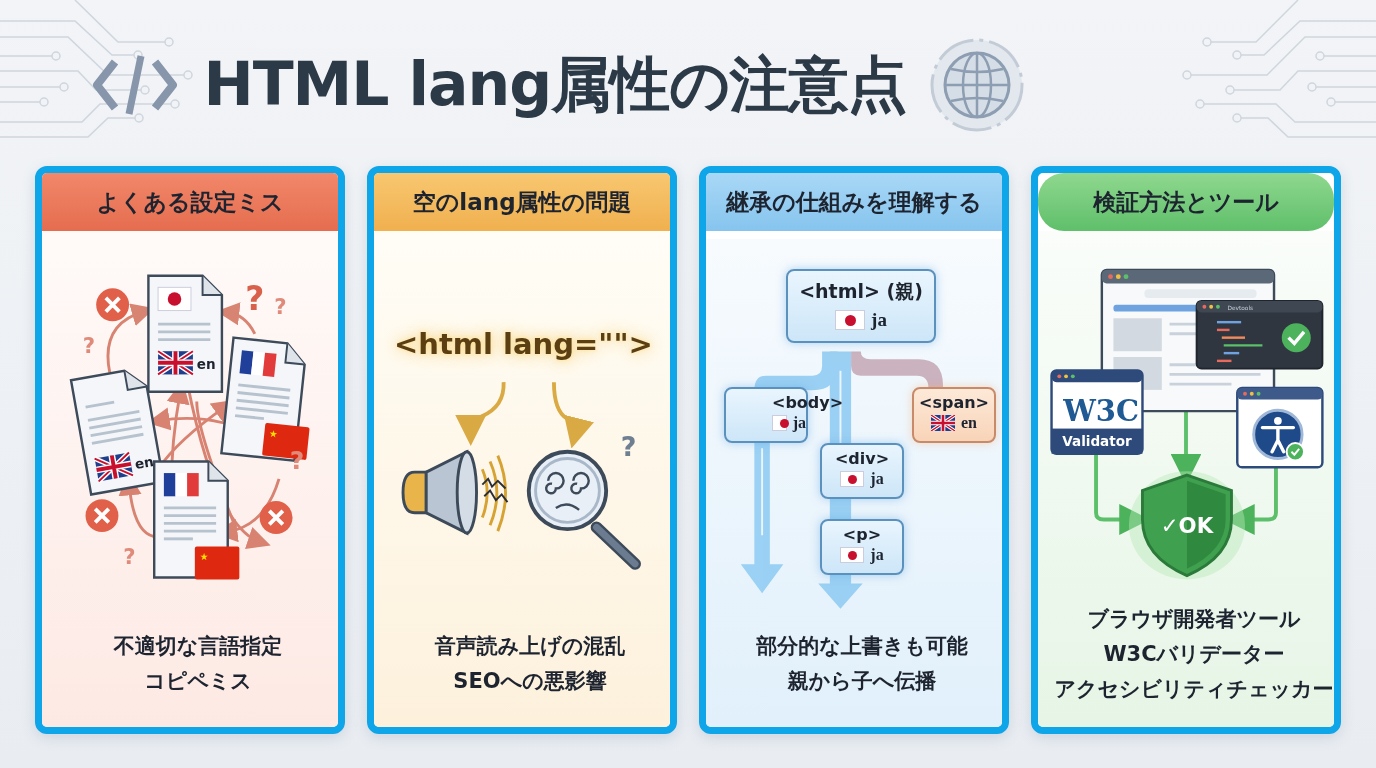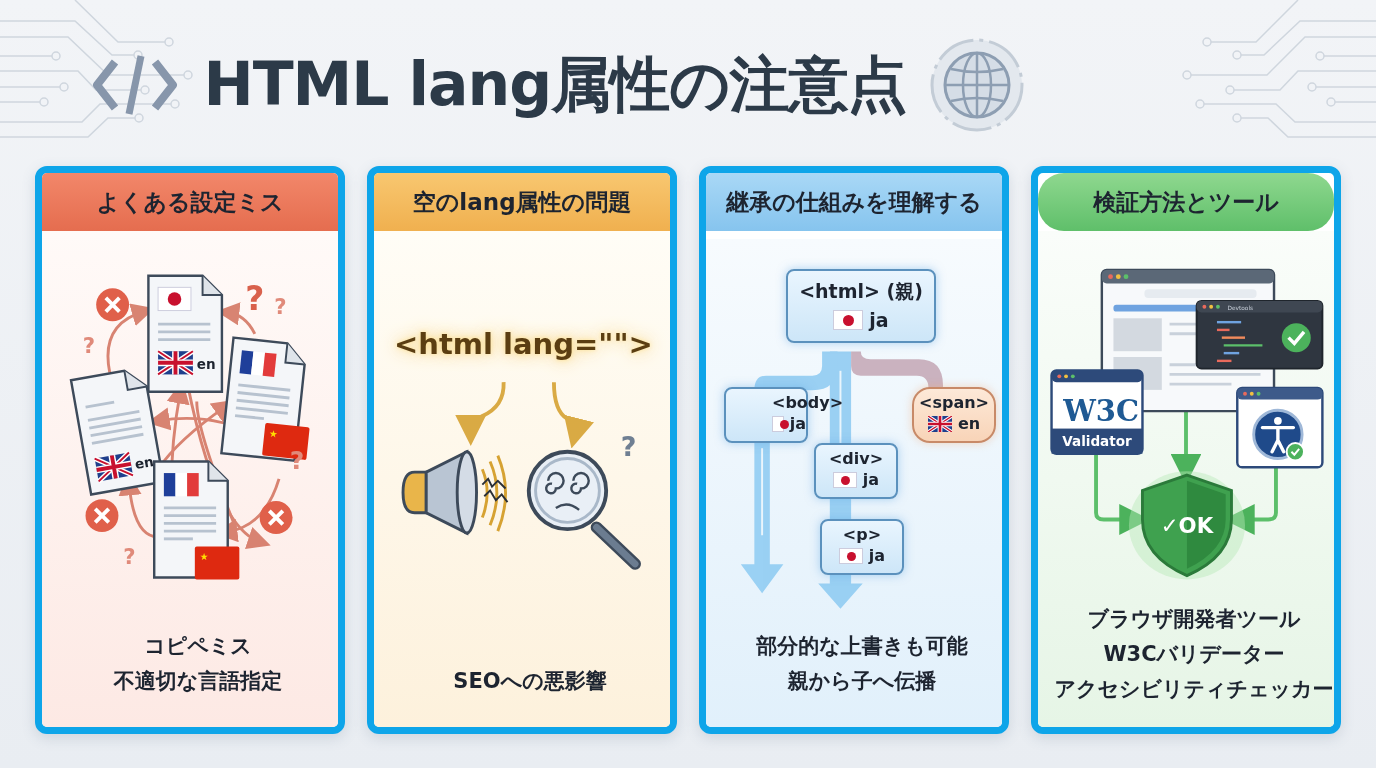--- a/index.html
+++ b/index.html
@@ -60,21 +60,21 @@
     color: #5b3e12; text-shadow: 0 0 16px rgba(245,200,90,0.9), 0 0 4px rgba(255,230,150,0.8);
     white-space: nowrap;
   }
   .node {
     position: absolute; background: linear-gradient(180deg,#e9f5fe,#cde6f8);
     border: 2px solid #5b91bd; border-radius: 8px; text-align: center;
     font-weight: bold; color: #1d2430; box-shadow: 0 0 10px rgba(100,170,230,0.5);
   }
   .node.orange { background: linear-gradient(180deg,#fde9d8,#f8d4b8); border-color: #c88a68; box-shadow: 0 0 10px rgba(240,170,120,0.45); }
   .node .tag { display: block; font-size: 16px; margin-top: 4px; }
-  .node .lang { display: flex; align-items: center; justify-content: center; gap: 6px; font-size: 16px; margin-top: 2px; }
+  .node .lang { display: flex; align-items: center; justify-content: center; gap: 6px; font-size: 16px; margin-top: 2px; font-family: Liberation Serif, serif; }
   .node.big .tag { font-size: 19px; margin-top: 8px; }
   .node.big .lang { font-size: 19px; margin-top: 4px; }
   .flag-jp { display: inline-block; width: 24px; height: 16px; background: #fff; border: 1px solid #ccd; position: relative; }
   .flag-jp::after { content: ""; position: absolute; left: 7px; top: 3px; width: 9px; height: 9px; border-radius: 50%; background: #c8102e; }
   .node.big .flag-jp { width: 30px; height: 20px; }
   .node.big .flag-jp::after { left: 9px; top: 4px; width: 11px; height: 11px; }
 </style>
 </head>
 <body>
 
@@ -245,22 +245,22 @@
         </g>
         <g font-weight="bold" fill="#e08a7a">
           <text x="210" y="75" font-size="34" fill="#d9614c">?</text>
           <text x="240" y="80" font-size="22">?</text>
           <text x="42" y="120" font-size="22">?</text>
           <text x="256" y="240" font-size="26">?</text>
           <text x="84" y="338" font-size="22">?</text>
         </g>
       </svg>
       <div class="card-text">
+        <div>不適切な言語指定</div>
         <div>コピペミス</div>
-        <div>不適切な言語指定</div>
       </div>
     </div>
   </div>
 
   <div class="card c2">
     <div class="card-header">空のlang属性の問題</div>
     <div class="card-body">
       <div class="abs code-glow" style="left:20px;top:96px;">&lt;html lang=""&gt;</div>
       <svg class="card-illus" viewBox="0 0 306 370">
         <defs>
@@ -290,20 +290,21 @@
           <circle cx="200" cy="262" r="33" fill="none" stroke="#a9b8c9" stroke-width="3"></circle>
           <g fill="none" stroke="#3d4a5a" stroke-width="2.5">
             <path d="M188 252 m-8 0 a8 8 0 1 1 8 8 a5 5 0 1 1 -4 -5"></path>
             <path d="M214 252 m-8 0 a8 8 0 1 1 8 8 a5 5 0 1 1 -4 -5"></path>
             <path d="M188 280 Q200 272 212 282"></path>
           </g>
           <text x="255" y="226" font-size="28" font-weight="bold" fill="#6f7f92">?</text>
         </g>
       </svg>
       <div class="card-text">
+        <div>音声読み上げの混乱</div>
         <div>SEOへの悪影響</div>
       </div>
     </div>
   </div>
 
   <div class="card c3">
     <div class="card-header">継承の仕組みを理解する</div>
     <div class="card-body">
       <svg class="card-illus" viewBox="0 0 306 370">
         <g fill="#8ccaf2" opacity="0.85">
@@ -323,35 +324,35 @@
             <span>ja</span>
           </span>
       </div>
       <div class="node" style="left:18px;top:148px;width:84px;height:56px;padding-left:46px;">
         <span class="tag">&lt;body&gt;</span>
         <span class="lang">
             <span class="flag-jp"></span>
             <span>ja</span>
           </span>
       </div>
-      <div class="node" style="left:108px;top:204px;width:84px;height:56px;">
+      <div class="node" style="left:114px;top:204px;width:84px;height:56px;">
         <span class="tag">&lt;div&gt;</span>
         <span class="lang">
             <span class="flag-jp"></span>
             <span>ja</span>
           </span>
       </div>
       <div class="node" style="left:114px;top:280px;width:84px;height:56px;">
         <span class="tag">&lt;p&gt;</span>
         <span class="lang">
             <span class="flag-jp"></span>
             <span>ja</span>
           </span>
       </div>
-      <div class="node orange" style="left:206px;top:148px;width:84px;height:56px;border-radius:18px;">
+      <div class="node orange" style="left:206px;top:148px;width:84px;height:56px;">
         <span class="tag">&lt;span&gt;</span>
         <span class="lang">
           <svg width="24" height="16" viewBox="0 0 36 24">
             <rect width="36" height="24" fill="#1f3f8c"></rect>
             <path d="M0 0 L36 24 M36 0 L0 24" stroke="#fff" stroke-width="5"></path>
             <path d="M0 0 L36 24 M36 0 L0 24" stroke="#c8102e" stroke-width="2"></path>
             <path d="M18 0 V24 M0 12 H36" stroke="#fff" stroke-width="7"></path>
             <path d="M18 0 V24 M0 12 H36" stroke="#c8102e" stroke-width="4"></path>
           </svg>
           <span>en</span>

